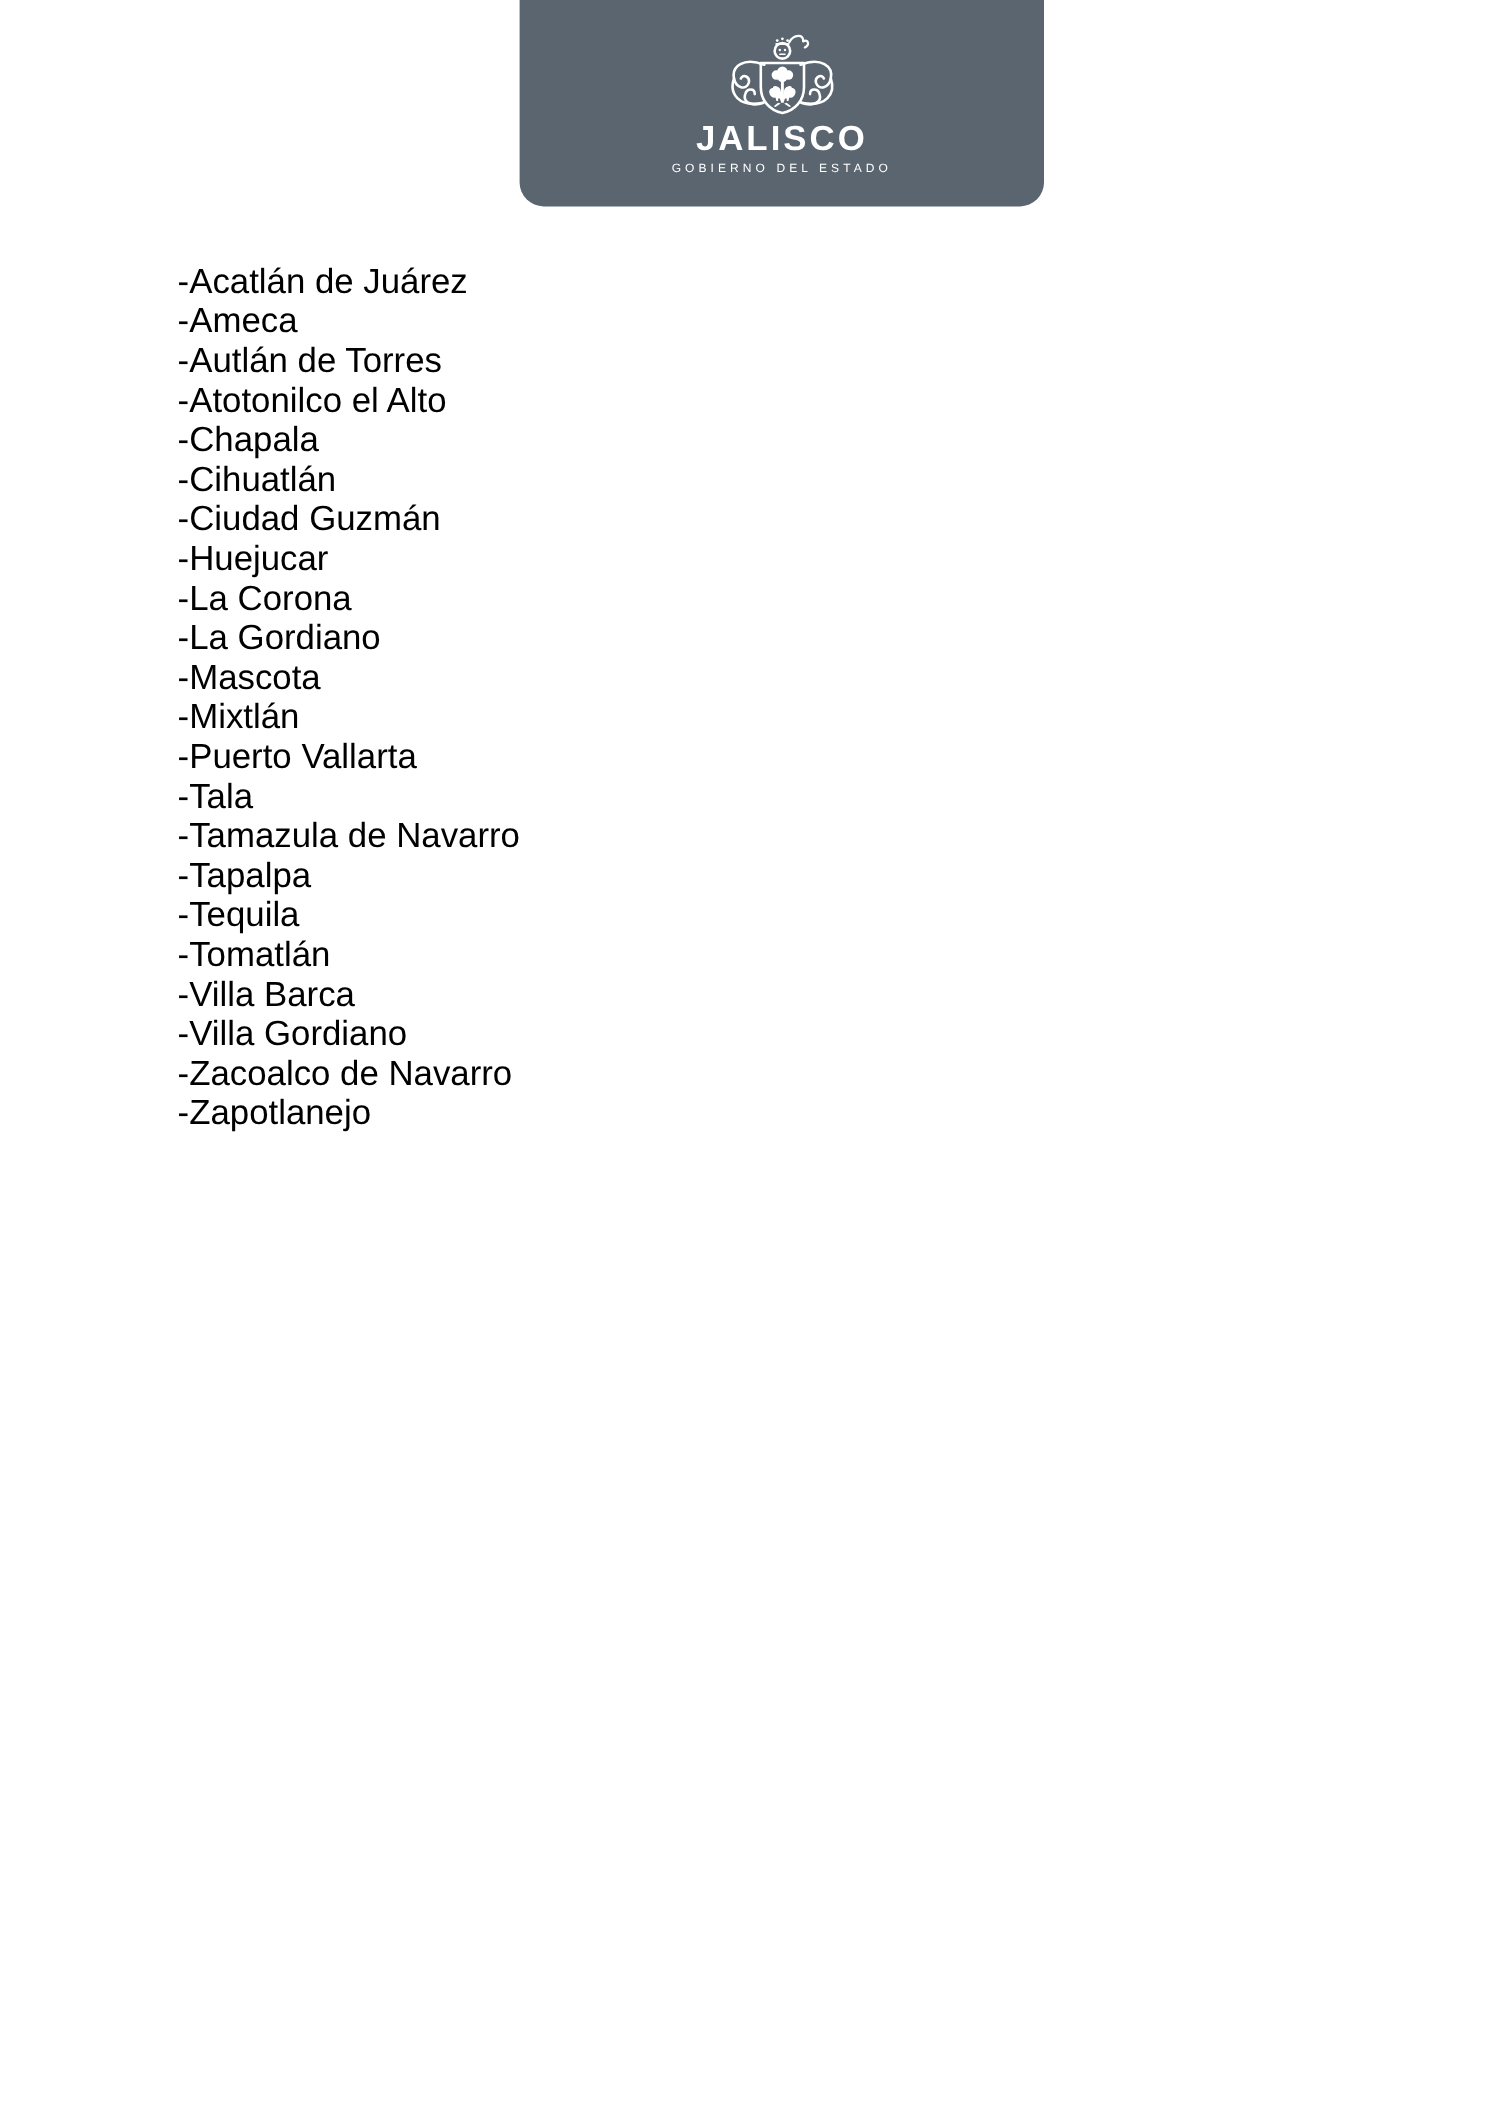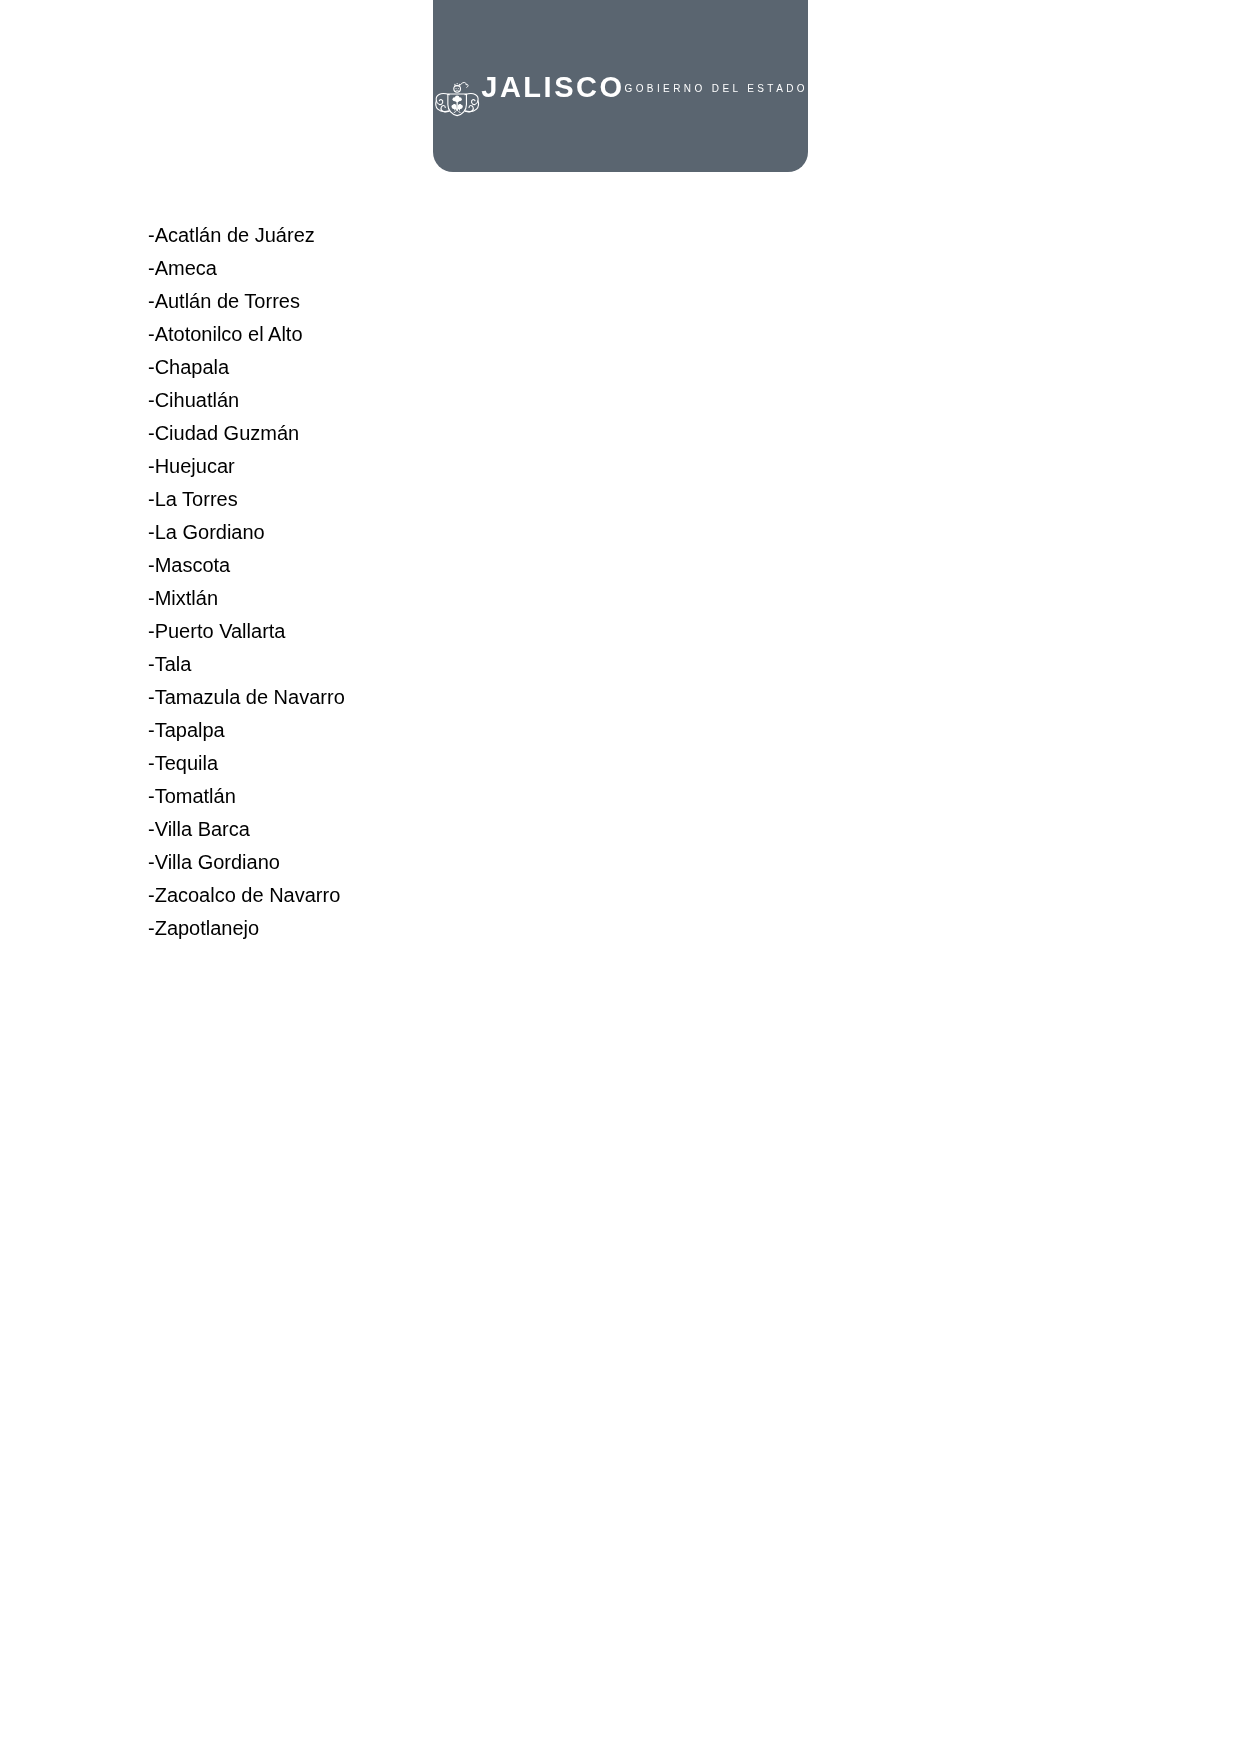--- a/index.html
+++ b/index.html
@@ -8,26 +8,26 @@
     width: 1242px;
     height: 1755px;
     position: relative;
     font-family: "Liberation Sans", "DejaVu Sans", sans-serif;
     overflow: hidden;
   }
   .header-card {
     position: absolute;
     left: 433px;
     top: 0;
-    width: 375px;
+    width: 437px;
     height: 172px;
     background: #5a6570;
     border-radius: 0 0 20px 20px;
     display: flex;
-    flex-direction: row;
+    flex-direction: column;
     align-items: center;
   }
   .coa-svg {
     margin-top: 28px;
     width: 100px;
     height: 72px;
     display: block;
   }
   .wordmark {
     margin-top: 2px;
@@ -45,21 +45,21 @@
     font-weight: normal;
     letter-spacing: 3.4px;
     line-height: 1;
     white-space: nowrap;
   }
   .muni-list {
     position: absolute;
     left: 148px;
     top: 219px;
     color: #000000;
-    font-size: 20px;
+    font-size: 29px;
     line-height: 33px;
   }
   .muni-item { white-space: pre; }
 </style>
 </head>
 <body>
 
 <div class="header-card">
   <svg class="coa-svg" viewBox="0 0 130 100" fill="none" stroke="#ffffff" stroke-width="3" stroke-linecap="round" stroke-linejoin="round">
 
@@ -116,21 +116,21 @@
 
 <div class="muni-list">
     <div class="muni-item">-Acatlán de Juárez</div>
     <div class="muni-item">-Ameca</div>
     <div class="muni-item">-Autlán de Torres</div>
     <div class="muni-item">-Atotonilco el Alto</div>
     <div class="muni-item">-Chapala</div>
     <div class="muni-item">-Cihuatlán</div>
     <div class="muni-item">-Ciudad Guzmán</div>
     <div class="muni-item">-Huejucar</div>
-    <div class="muni-item">-La Torres</div>
+    <div class="muni-item">-La Corona</div>
     <div class="muni-item">-La Gordiano</div>
     <div class="muni-item">-Mascota</div>
     <div class="muni-item">-Mixtlán</div>
     <div class="muni-item">-Puerto Vallarta</div>
     <div class="muni-item">-Tala</div>
     <div class="muni-item">-Tamazula de Navarro</div>
     <div class="muni-item">-Tapalpa</div>
     <div class="muni-item">-Tequila</div>
     <div class="muni-item">-Tomatlán</div>
     <div class="muni-item">-Villa Barca</div>

